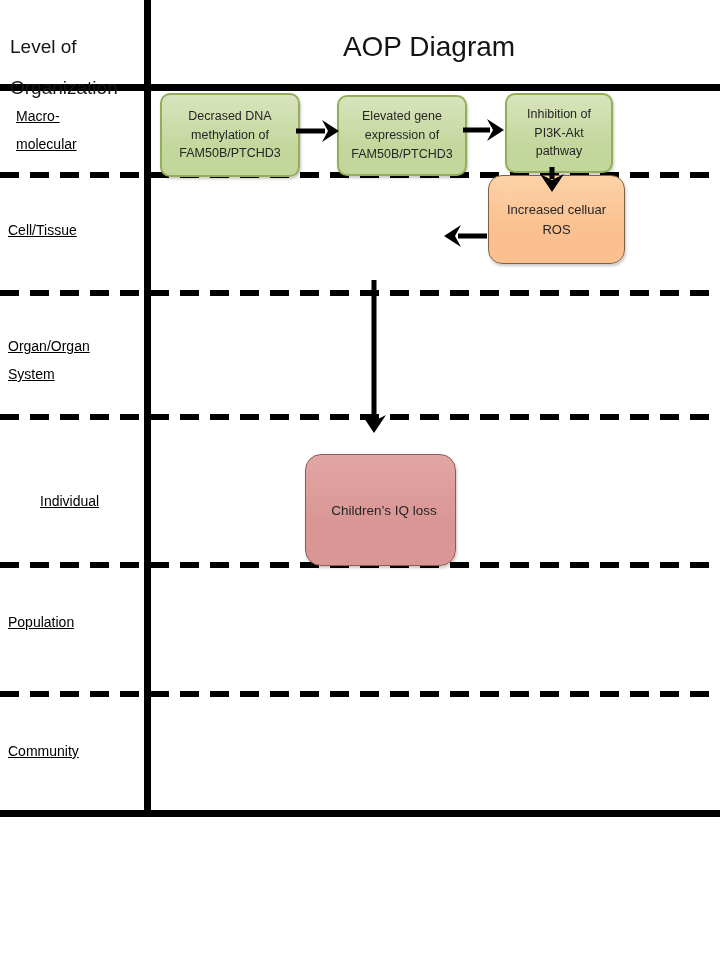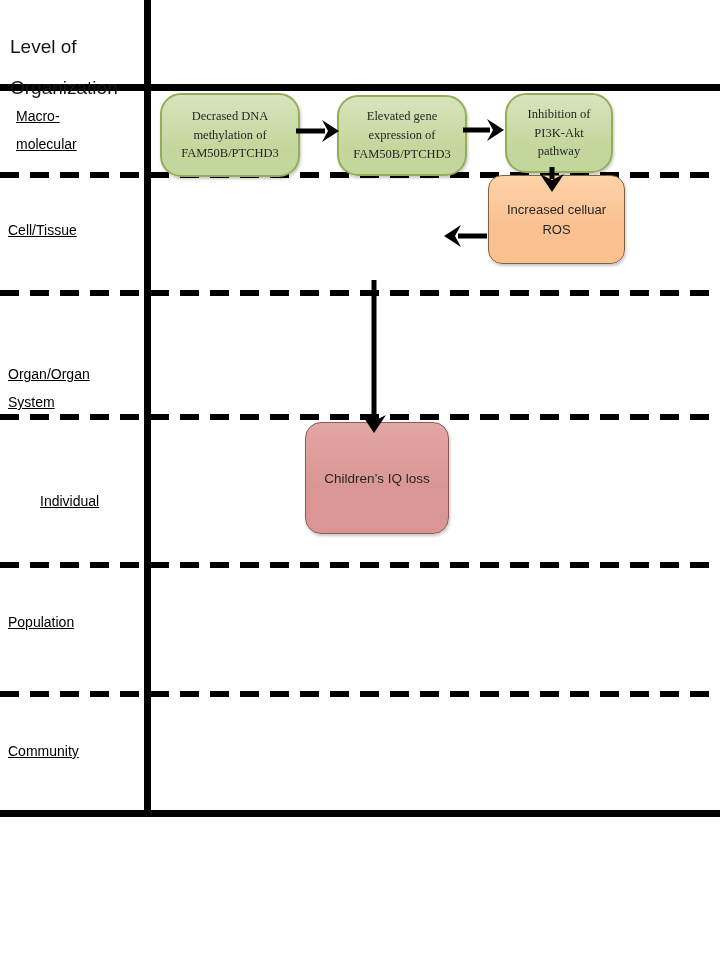--- a/index.html
+++ b/index.html
@@ -31,62 +31,63 @@
   }
 
   
   .node {
     position:absolute; display:flex; align-items:center; justify-content:center;
     text-align:center; white-space:pre-line; color:#262626;
     box-shadow:1px 2px 3px rgba(0,0,0,0.22); z-index:2;
   }
   .node-green {
     background:linear-gradient(180deg,#d8e4bd 0%,#c3d69b 70%);
-    border:2px solid #94ad58; border-radius:21px; font-size:12.5px; line-height:1.5;font-family:Liberation Serif, serif;
+    border:2px solid #94ad58; border-radius:10px; font-size:12.5px; line-height:1.5;
   }
   .node-orange {
     background:linear-gradient(180deg,#fdd2a7 0%,#fac090 60%);
     border:1px solid #7d6346; border-radius:14px; font-size:13px; line-height:1.5;
   }
   .node-pink {
     background:linear-gradient(180deg,#e2a6a4 0%,#d99694 60%);
     border:1px solid #8e5a57; border-radius:16px; font-size:13.5px;
   }
 
   #mie { left:160px; top:93px;  width:136px; height:80px; }
   #ke1 { left:337px; top:95px;  width:126px; height:77px; }
   #ke2 { left:505px; top:93px;  width:104px; height:76px; }
   #ke4 { left:303px; top:190px; width:139px; height:92px; }
   #ke3 { left:488px; top:175px; width:135px; height:87px; }
-  #ao  { left:305px; top:422px; width:142px; height:110px; }
+  #ao  { left:305px; top:454px; width:142px; height:110px;padding-left:7px; }
 
   svg.arrows { position:absolute; left:0; top:0; z-index:3; pointer-events:none; }
 </style>
 </head>
 <body>
 
 <div id="canvas">
 
   <div class="vline" style="left:144px; top:0; width:7px; height:817px;"></div>
   <div class="hline" style="left:0; top:84px; width:720px; height:7px;"></div>
   <div class="hline" style="left:0; top:810px; width:720px; height:7px;"></div>
 
   <div class="dashed" style="top:172px;"></div>
   <div class="dashed" style="top:290px;"></div>
   <div class="dashed" style="top:414px;"></div>
   <div class="dashed" style="top:562px;"></div>
   <div class="dashed" style="top:691px;"></div>
 
   <div class="col-head">Level of
 Organization</div>
+  <div class="title">AOP Diagram</div>
 
   <div class="row-label" style="left:16px; top:102px;">Macro-
 molecular</div>
   <div class="row-label" style="top:216px;">Cell/Tissue</div>
-  <div class="row-label" style="top:332px;margin-top:28px;">Organ/Organ
+  <div class="row-label" style="top:332px;">Organ/Organ
 System</div>
   <div class="row-label" style="top:487px;margin-left:32px;">Individual</div>
   <div class="row-label" style="top:608px;">Population</div>
   <div class="row-label" style="top:737px;">Community</div>
 
   <div class="node node-green" id="mie">Decrased DNA
 methylation of
 FAM50B/PTCHD3</div>
   <div class="node node-green" id="ke1">Elevated gene
 expression of

